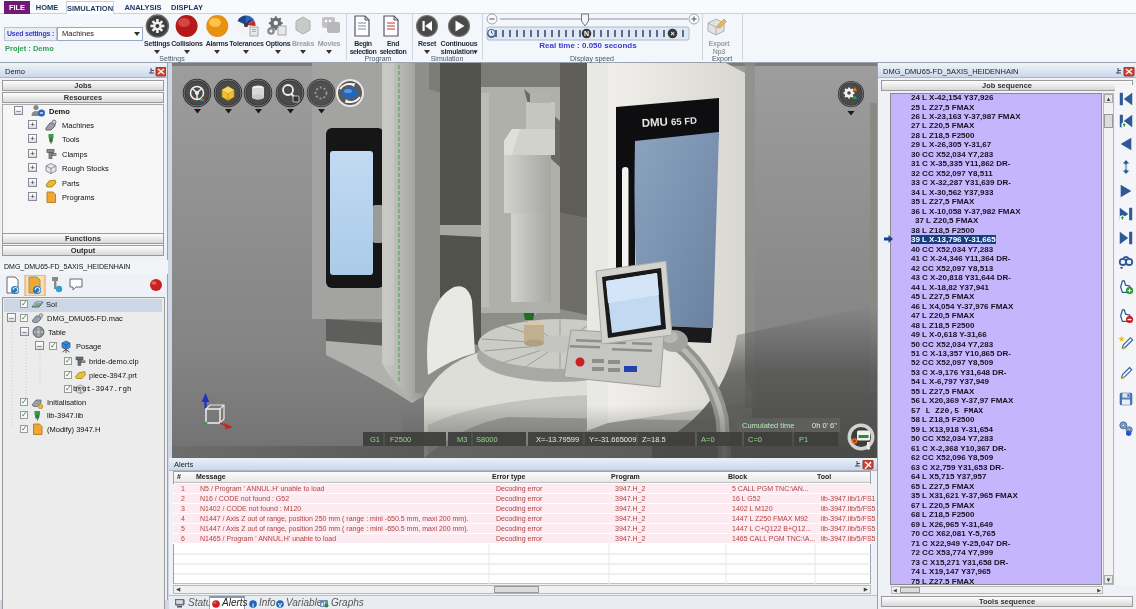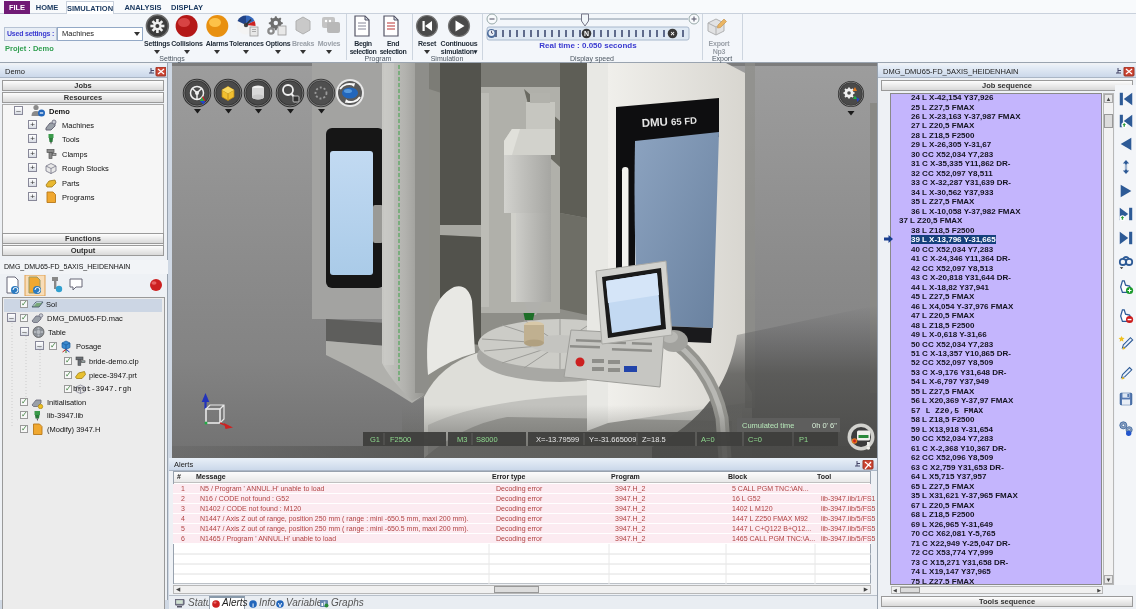--- a/index.html
+++ b/index.html
@@ -767,21 +767,21 @@
   <div class="gl" style="left:20px;top:27.4px;">27 L Z20,5 FMAX</div>
   <div class="gl" style="left:20px;top:36.9px;">28 L Z18,5 F2500</div>
   <div class="gl" style="left:20px;top:46.4px;">29 L X-26,305 Y-31,67</div>
   <div class="gl" style="left:20px;top:55.9px;">30 CC X52,034 Y7,283</div>
   <div class="gl" style="left:20px;top:65.4px;">31 C X-35,335 Y11,862 DR-</div>
   <div class="gl" style="left:20px;top:74.8px;">32 CC X52,097 Y8,511</div>
   <div class="gl" style="left:20px;top:84.3px;">33 C X-32,287 Y31,639 DR-</div>
   <div class="gl" style="left:20px;top:93.8px;">34 L X-30,562 Y37,933</div>
   <div class="gl" style="left:20px;top:103.3px;">35 L Z27,5 FMAX</div>
   <div class="gl" style="left:20px;top:112.8px;">36 L X-10,058 Y-37,982 FMAX</div>
-  <div class="gl" style="left:8px;top:122.2px;">37 L Z20,5 FMAX</div>
+  <div class="gl" style="left:24px;top:122.2px;">37 L Z20,5 FMAX</div>
   <div class="gl" style="left:20px;top:131.7px;">38 L Z18,5 F2500</div>
   <div class="gl" style="left:20px;top:141.2px;"><span style="background:#16417c;color:#fff;">39 L X-13,796 Y-31,665</span></div>
   <div class="gl" style="left:20px;top:150.7px;">40 CC X52,034 Y7,283</div>
   <div class="gl" style="left:20px;top:160.2px;">41 C X-24,346 Y11,364 DR-</div>
   <div class="gl" style="left:20px;top:169.6px;">42 CC X52,097 Y8,513</div>
   <div class="gl" style="left:20px;top:179.1px;">43 C X-20,818 Y31,644 DR-</div>
   <div class="gl" style="left:20px;top:188.6px;">44 L X-18,82 Y37,941</div>
   <div class="gl" style="left:20px;top:198.1px;">45 L Z27,5 FMAX</div>
   <div class="gl" style="left:20px;top:207.6px;">46 L X4,054 Y-37,976 FMAX</div>
   <div class="gl" style="left:20px;top:217.0px;">47 L Z20,5 FMAX</div>

